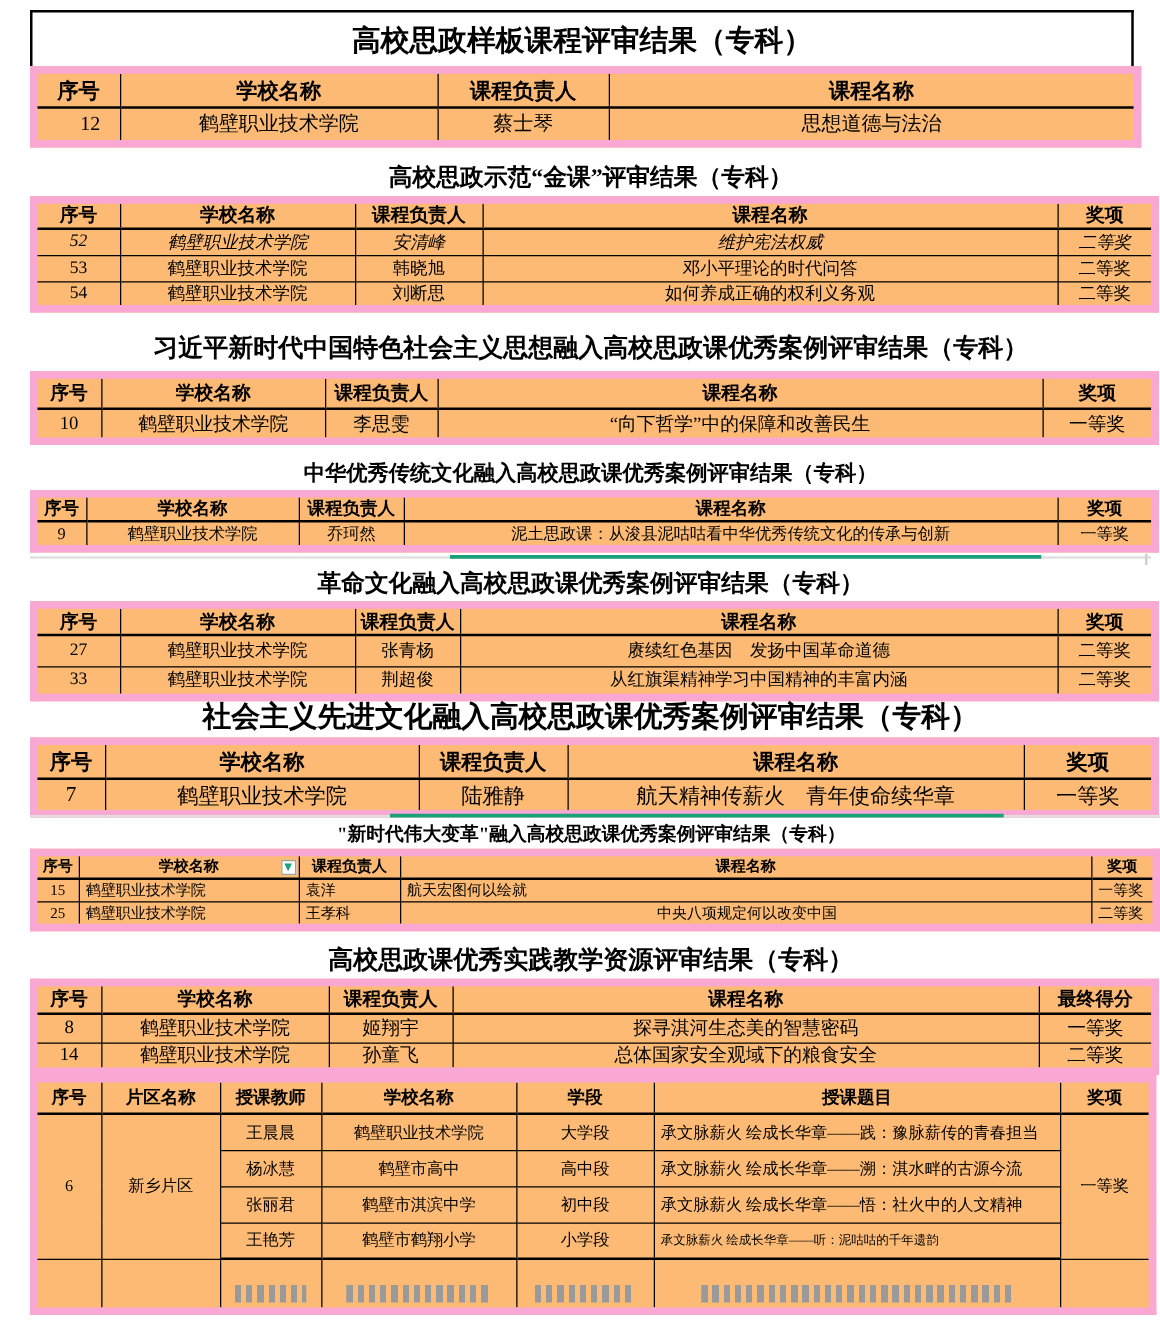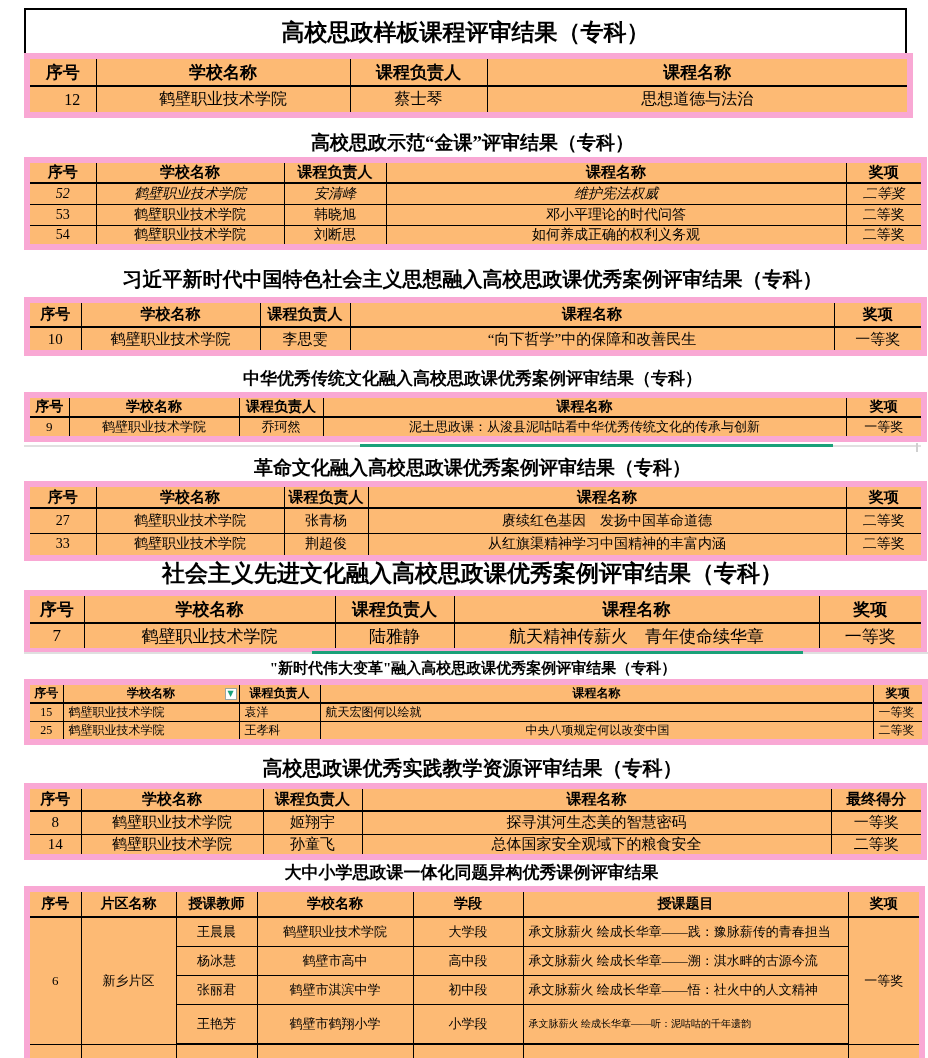--- a/index.html
+++ b/index.html
@@ -287,21 +287,20 @@
             <td style="font-size: 15px;">鹤壁职业技术学院</td>
             <td style="font-size: 15px;">孙童飞</td>
             <td style="font-size: 15px;">总体国家安全观域下的粮食安全</td>
             <td style="font-size: 15px;">二等奖</td>
           </tr>
         </tbody>
       </table>
   </section>
 
   <section class="tbl-sec" style="top: 860px;">
-    <div class="tbl-title" style="width: 895px; height: 26px; line-height: 26px; font-size: 17px;">大中小学思政课一体化同题异构优秀课例评审结果</div>
     <table style="width: 895px;">
         <colgroup>
           <col style="width: 54px;">
           <col style="width: 95px;">
           <col style="width: 81px;">
           <col style="width: 156px;">
           <col style="width: 110px;">
           <col style="width: 325px;">
           <col style="width: 74px;">
         </colgroup>
@@ -329,21 +328,21 @@
             <td style="font-size: 13px;">鹤壁市高中</td>
             <td style="font-size: 13px;">高中段</td>
             <td class="left" style="font-size: 13px;">承文脉薪火 绘成长华章——溯：淇水畔的古源今流</td>
           </tr>
           <tr style="height: 29px;">
             <td style="font-size: 13px;">张丽君</td>
             <td style="font-size: 13px;">鹤壁市淇滨中学</td>
             <td style="font-size: 13px;">初中段</td>
             <td class="left" style="font-size: 13px;">承文脉薪火 绘成长华章——悟：社火中的人文精神</td>
           </tr>
-          <tr class="group-end" style="height: 40px;">
+          <tr class="group-end" style="height: 29px;">
             <td style="font-size: 13px;">王艳芳</td>
             <td style="font-size: 13px;">鹤壁市鹤翔小学</td>
             <td style="font-size: 13px;">小学段</td>
             <td class="left" style="font-size: 10px;">承文脉薪火 绘成长华章——听：泥咕咕的千年遗韵</td>
           </tr>
           <tr style="height: 42px;">
             <td style="vertical-align: top;"></td>
             <td style="vertical-align: top;"></td>
             <td style="vertical-align: top;">
               <div class="smudge"></div>

